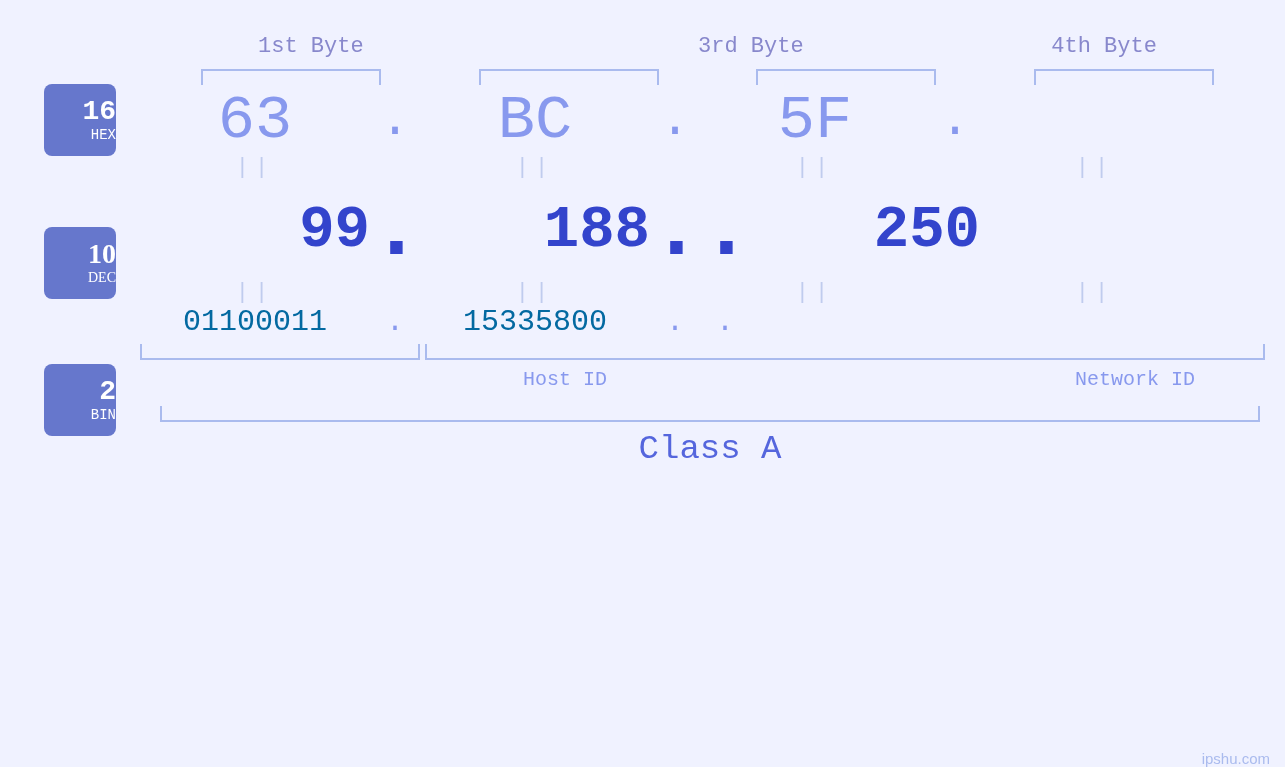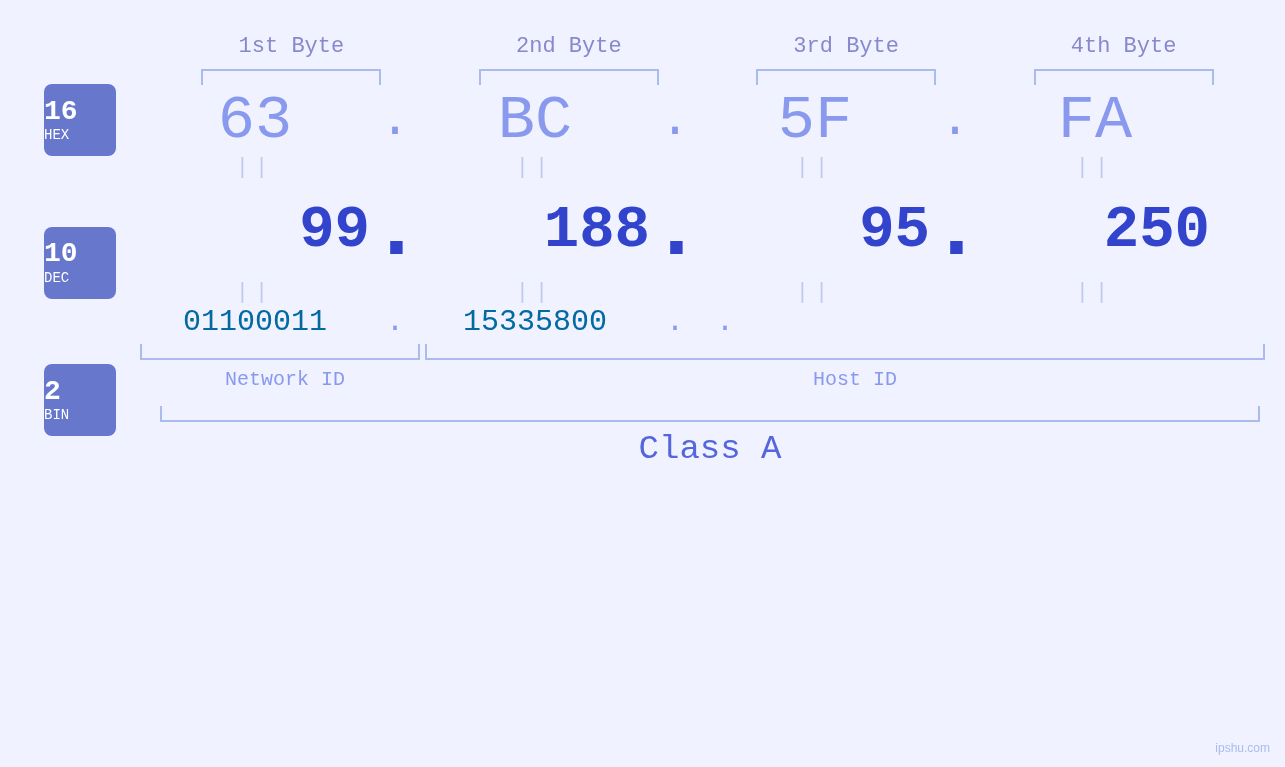--- a/index.html
+++ b/index.html
@@ -64,43 +64,43 @@
     }
 
     .base-badge {
       background: #6677cc;
       color: white;
       border-radius: 8px;
       width: 72px;
       height: 72px;
       display: flex;
       flex-direction: column;
-      align-items: flex-start;
+      align-items: flex-end;
       justify-content: center;
       margin-bottom: 0px;
     }
 
     .base-badge .num {
       font-size: 28px;
       font-weight: bold;
       line-height: 1.1;
     }
 
     .base-badge .label {
       font-size: 14px;
       font-weight: normal;
     }
 
     
     .watermark {
       position: absolute;
-      bottom: 26px;
+      bottom: 14px;
       right: 15px;
       color: #aabbee;
-      font-size: 12px;
+      font-size: 15px;
       font-family: Arial, sans-serif;
     }
 
     
     .rows-wrapper {
       display: flex;
       flex-direction: row;
       width: 1285px;
     }
 
@@ -161,21 +161,20 @@
     .eq-dot-spacer { width: 50px; }
   </style>
 </head>
 <body>
 
 <div class="container">
 
   <div class="byte-headers">
     <div class="byte-header v-cell">1st Byte</div>
     <div style="width:50px"></div>
-    <div class="byte-header v-cell">2nd Byte</div>
     <div style="width:50px"></div>
     <div class="byte-header v-cell">3rd Byte</div>
     <div style="width:50px"></div>
     <div class="byte-header v-cell">4th Byte</div>
   </div>
 
   <div class="top-brackets">
     <div class="bracket-cell">
       <div class="bracket-top"></div>
     </div>
@@ -199,21 +198,21 @@
 
       <div style="height:70px; display:flex; align-items:center; justify-content:center;">
         <div class="base-badge">
           <span class="num">16</span>
           <span class="label">HEX</span>
         </div>
       </div>
 
       <div style="height:55px;"></div>
 
-      <div style="height:105px; display:flex; align-items:center; justify-content:center;">
+      <div style="height:105px; display:flex; align-items:center; justify-content:center;font-family:Liberation Serif, serif;">
         <div class="base-badge">
           <span class="num">10</span>
           <span class="label">DEC</span>
         </div>
       </div>
 
       <div style="height:55px;"></div>
 
       <div style="height:60px; display:flex; align-items:center; justify-content:center;">
         <div class="base-badge">
@@ -225,39 +224,37 @@
 
     <div class="right-col">
 
       <div class="values-line" style="height:70px;">
         <span class="hex-val">63</span>
         <span class="hex-dot">.</span>
         <span class="hex-val">BC</span>
         <span class="hex-dot">.</span>
         <span class="hex-val">5F</span>
         <span class="hex-dot">.</span>
-        <span class="hex-val">FA</span>
       </div>
 
       <div class="eq-row">
         <span class="eq-cell">||</span>
         <span class="eq-dot-spacer"></span>
         <span class="eq-cell">||</span>
         <span class="eq-dot-spacer"></span>
         <span class="eq-cell">||</span>
         <span class="eq-dot-spacer"></span>
         <span class="eq-cell">||</span>
       </div>
 
       <div class="values-line" style="height:105px;">
         <span class="dec-val">99</span>
         <span class="dec-dot">.</span>
         <span class="dec-val">188</span>
         <span class="dec-dot">.</span>
-        <span class="dec-val">95</span>
         <span class="dec-dot">.</span>
         <span class="dec-val">250</span>
       </div>
 
       <div class="eq-row">
         <span class="eq-cell">||</span>
         <span class="eq-dot-spacer"></span>
         <span class="eq-cell">||</span>
         <span class="eq-dot-spacer"></span>
         <span class="eq-cell">||</span>
@@ -275,22 +272,22 @@
 
       <div style="display:flex; flex-direction:row; margin-top:5px; width:1140px;">
 
         <div style="width:280px; height:16px; border:2px solid #aabbee; border-top:none; margin-left:0px;"></div>
         <div style="width:5px;"></div>
 
         <div style="width:840px; height:16px; border:2px solid #aabbee; border-top:none;"></div>
       </div>
 
       <div style="display:flex; flex-direction:row; margin-top:8px; width:1140px;">
+        <div style="width:850px; text-align:center; color:#8899ee; font-size:20px; font-family:'Courier New',monospace;">Host ID</div>
         <div style="width:290px; text-align:center; color:#8899ee; font-size:20px; font-family:'Courier New',monospace;">Network ID</div>
-        <div style="width:850px; text-align:center; color:#8899ee; font-size:20px; font-family:'Courier New',monospace;">Host ID</div>
       </div>
 
       <div style="margin-top:15px; width:1100px; height:16px; border:2px solid #aabbee; border-top:none; margin-left:20px;"></div>
 
       <div style="text-align:center; color:#5566dd; font-size:34px; font-family:'Courier New',monospace; margin-top:8px; width:1140px;">Class A</div>
 
     </div>
   </div>
 
   <div class="watermark">ipshu.com</div>

